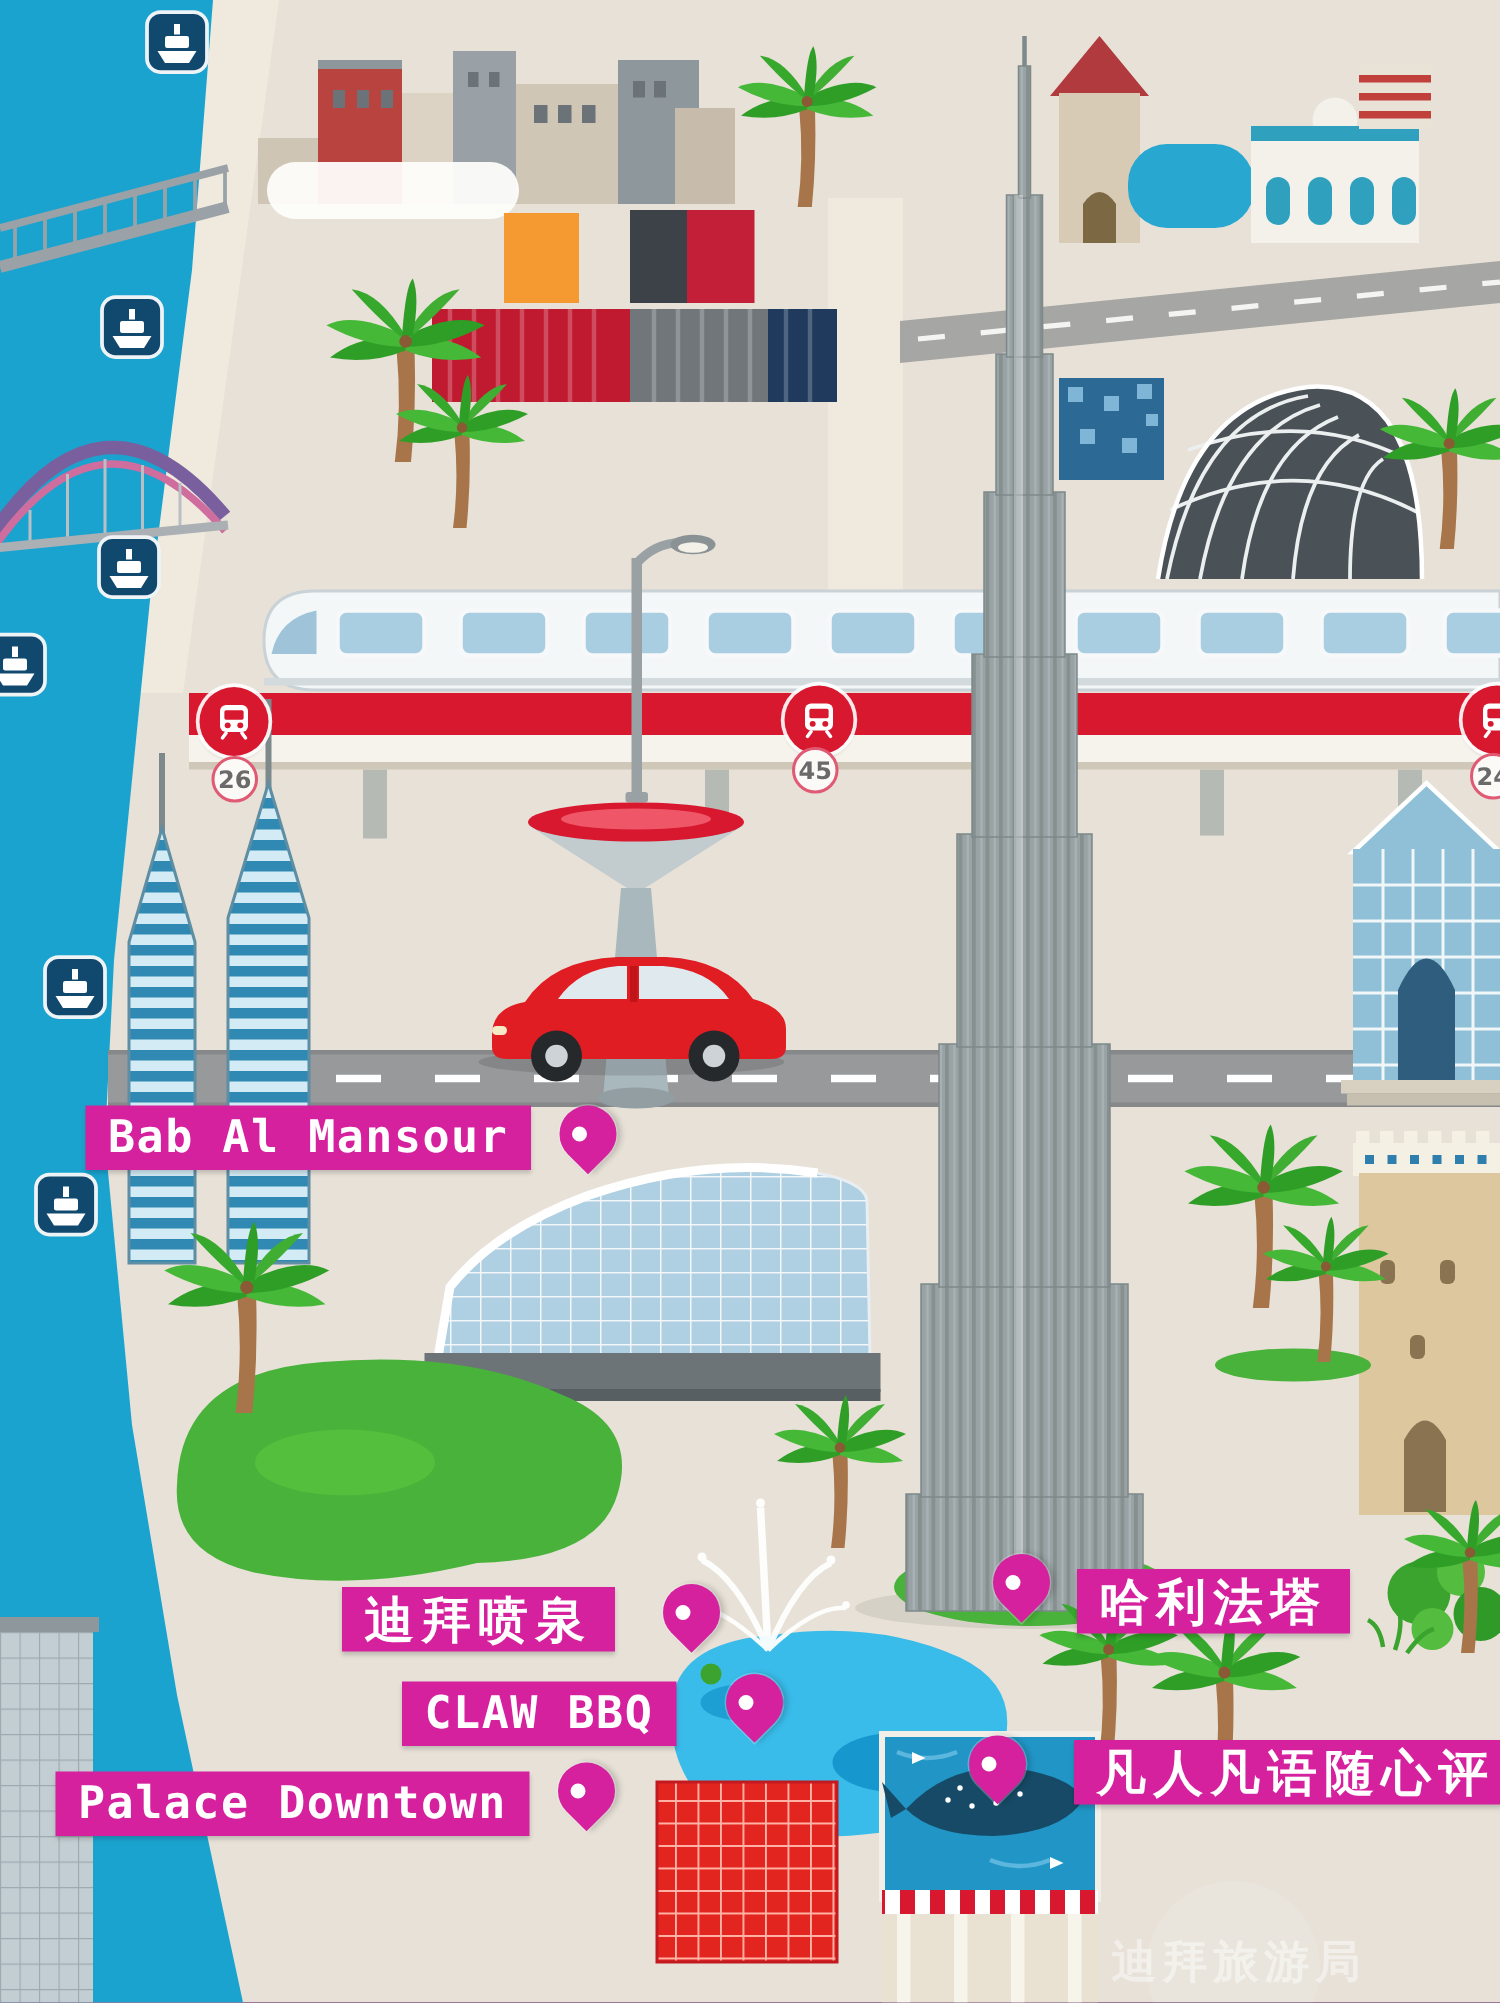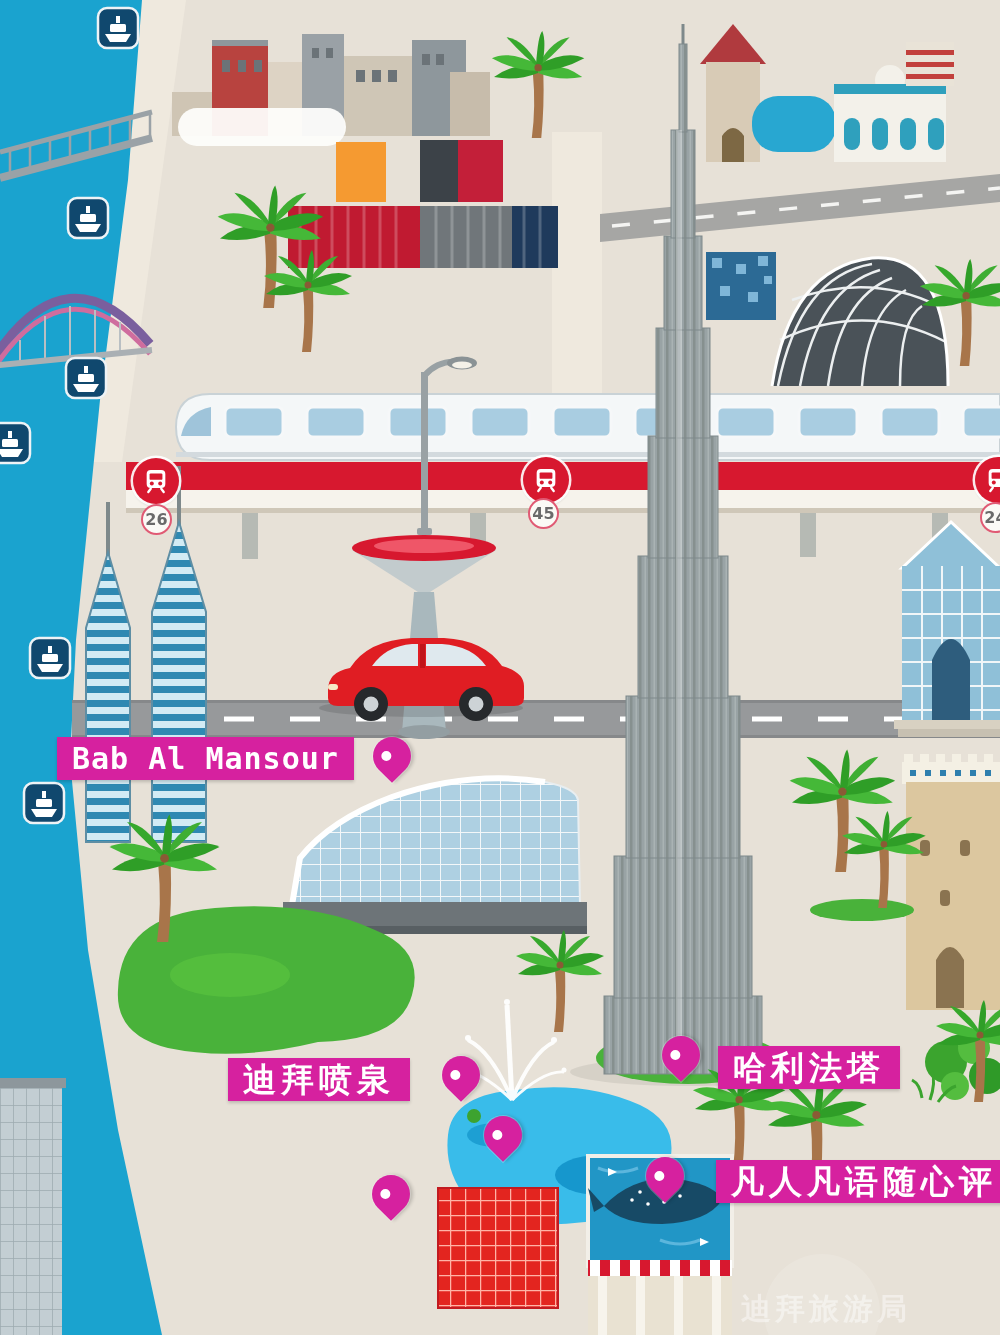--- a/index.html
+++ b/index.html
@@ -469,18 +469,20 @@
     </div>
   <div class="pin abs" style="left:662px;top:1036px">
       <span class="pin-hole"></span>
     </div>
   <div class="pin abs" style="left:646px;top:1157px">
       <span class="pin-hole"></span>
     </div>
 
   <div class="chip chip-mono abs" style="left:57px;top:737px">Bab Al Mansour</div>
   <div class="chip chip-cjk abs" style="left:228px;top:1058px">迪拜喷泉</div>
+  <div class="chip chip-mono abs" style="left:268px;top:1121px">CLAW BBQ</div>
+  <div class="chip chip-mono abs" style="left:37px;top:1181px">Palace Downtown</div>
   <div class="chip chip-cjk abs" style="left:718px;top:1046px">哈利法塔</div>
   <div class="chip chip-cjk abs" style="left:716px;top:1160px">凡人凡语随心评</div>
 
   <div class="wm-logo abs">迪拜旅游局</div>
 
 </div>
 
 </body></html>

